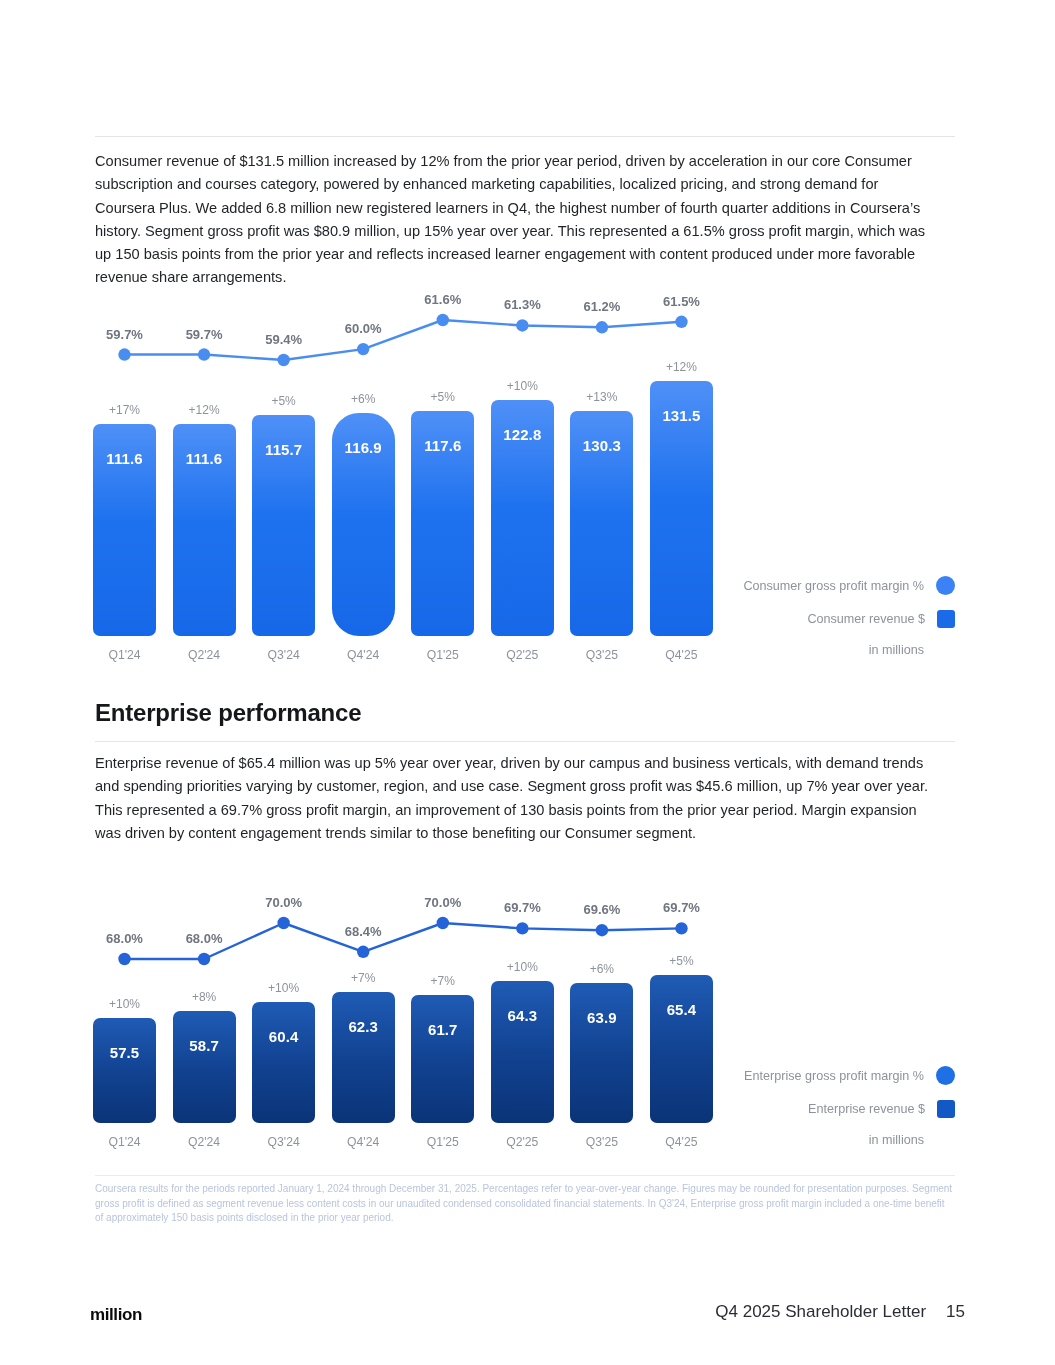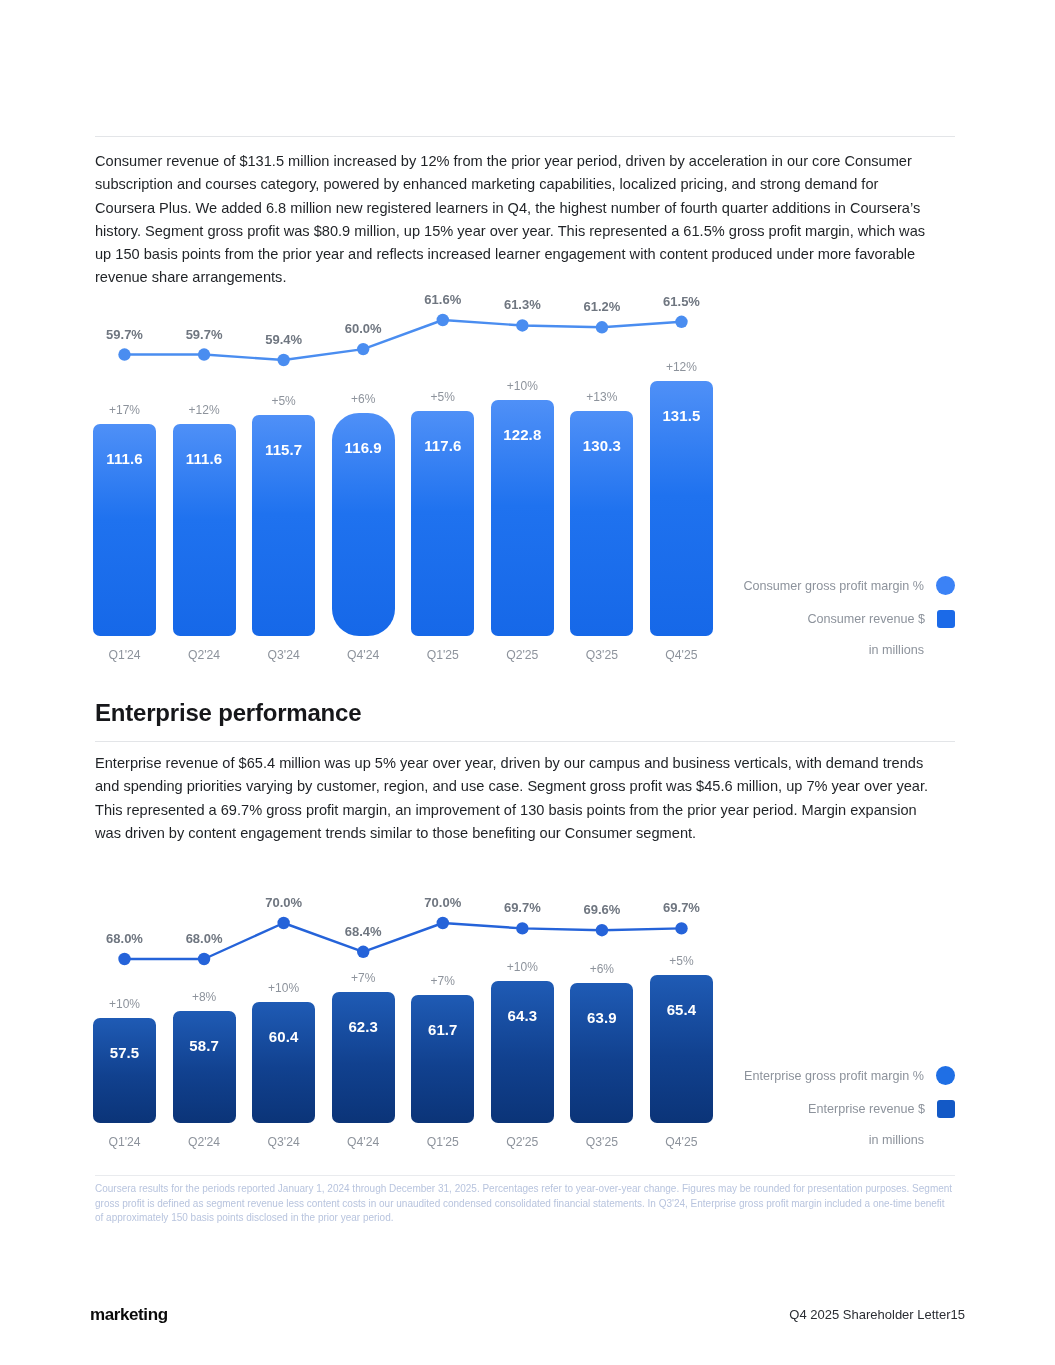--- a/index.html
+++ b/index.html
@@ -176,23 +176,24 @@
     bottom: 40px;
     font-size: 17px;
     font-weight: bold;
     color: #0b0b0b;
     letter-spacing: -0.4px;
   }
   .footer-right {
     position: absolute;
     right: 90px;
     bottom: 43px;
-    font-size: 13px;
+    font-size: 17px;
     color: #2a2d33;
     display: flex;
+    gap: 20px;
     margin-left: 44px;
   }
 
   
   svg.lines { display:block; overflow: visible; }
   .pt-label {
     font-size: 13px;
     fill: #6f7680;
     font-weight: bold;
     font-family: "Liberation Sans", sans-serif;
@@ -400,19 +401,19 @@
         <span class="legend-label">Enterprise revenue $</span>
         <span class="swatch-square" style="background:#1359c6;"></span>
       </div>
       <div class="legend-note">in millions</div>
     </div>
   </div>
 
   <div class="footnote-rule" style="top:1175px;"></div>
   <div class="footnote" style="top:1182px;">Coursera results for the periods reported January 1, 2024 through December 31, 2025. Percentages refer to year-over-year change.  Figures may be rounded for presentation purposes. Segment gross profit is defined as segment revenue less content costs in our unaudited condensed consolidated financial statements. In Q3'24, Enterprise gross profit margin included a one-time benefit of approximately 150 basis points disclosed in the prior year period.</div>
 
-  <div class="footer-logo">marketing</div>
+  <div class="footer-logo">million</div>
   <div class="footer-right">
     <span>Q4 2025 Shareholder Letter</span>
     <span>15</span>
   </div>
 
 </div>
 
 </body></html>

